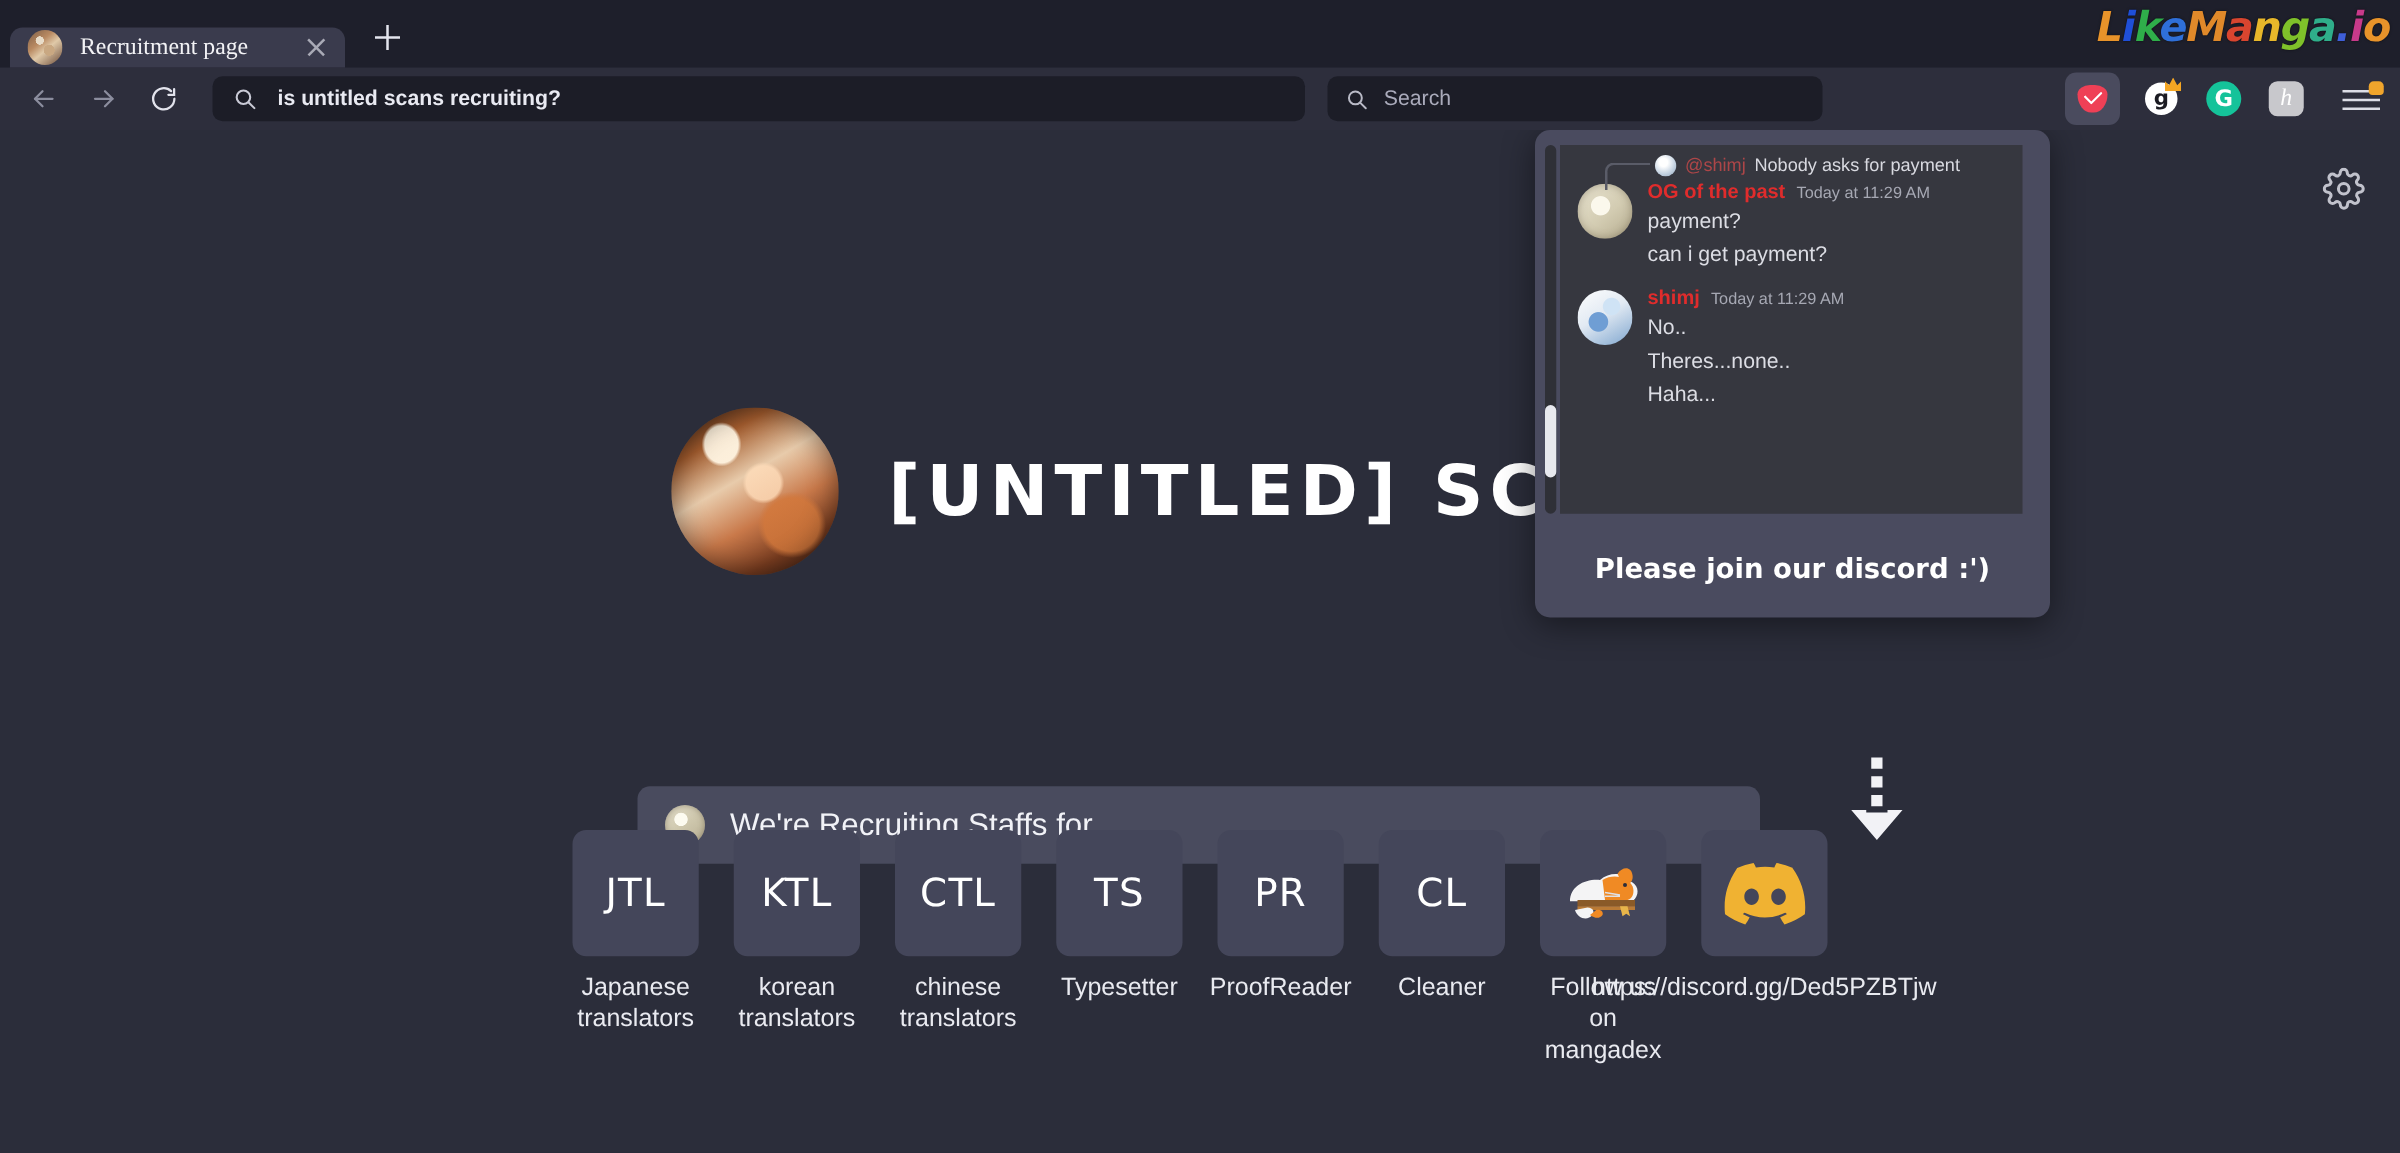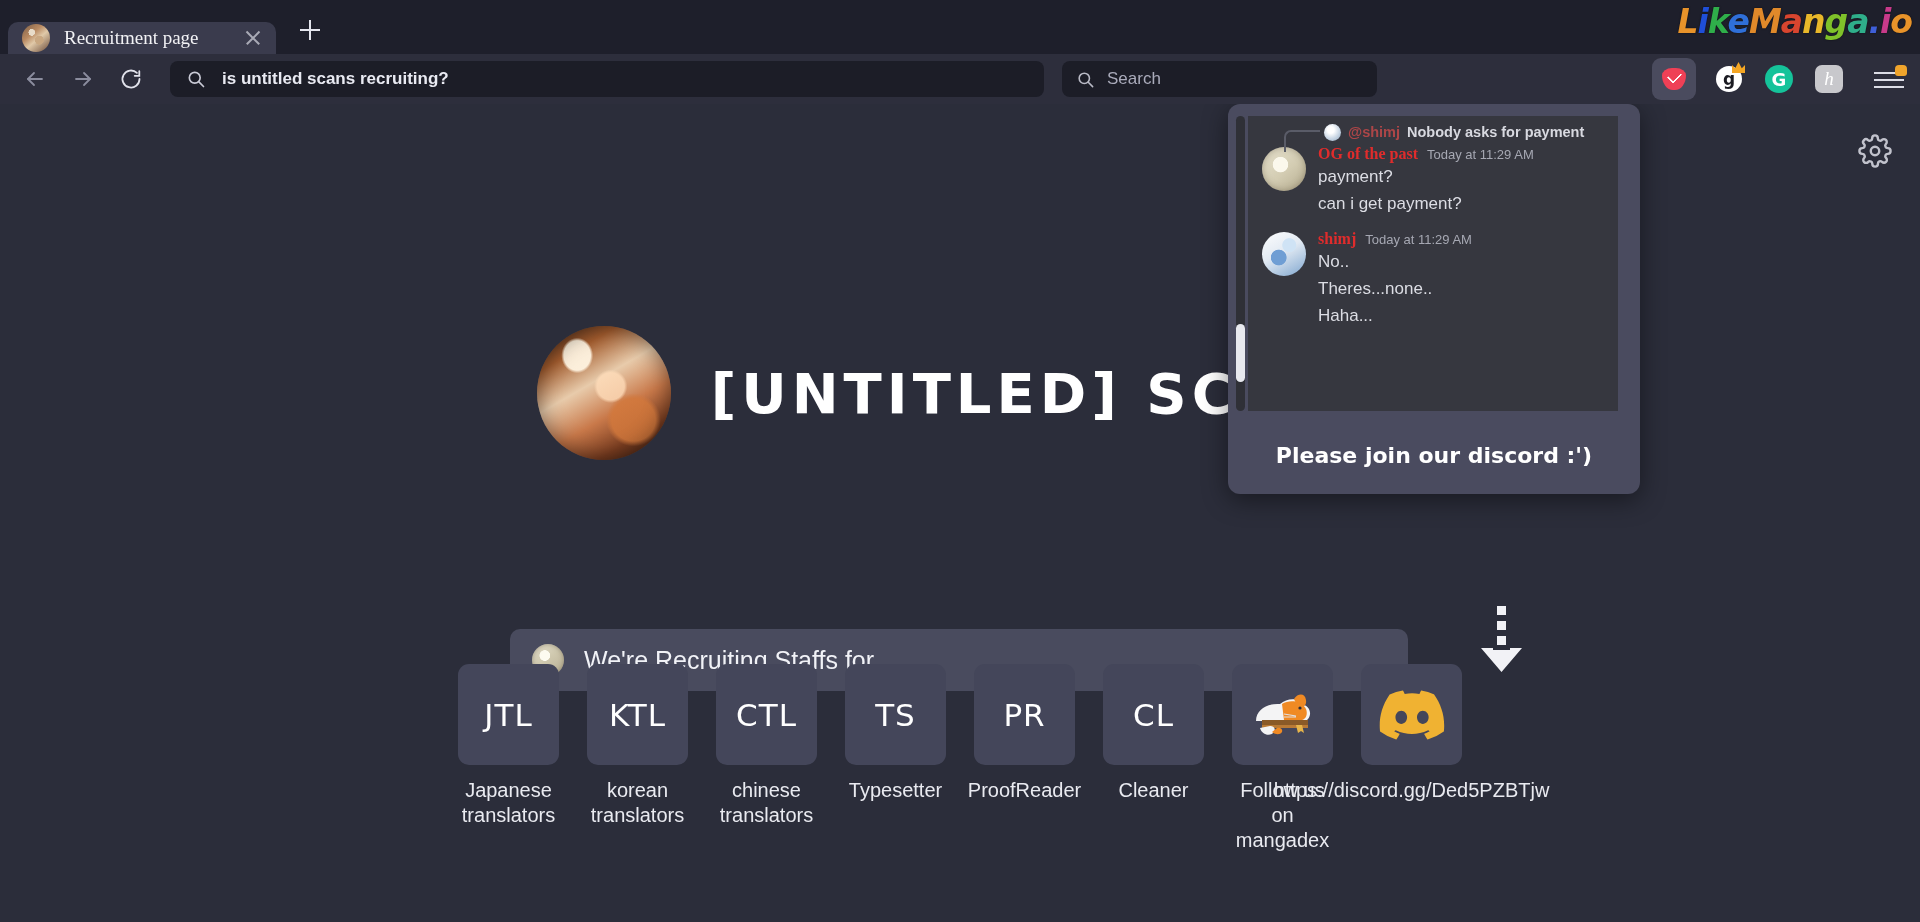--- a/index.html
+++ b/index.html
@@ -94,21 +94,21 @@
   .urlbar {
     height: 36px; background: #1c1d27; border-radius: 8px;
     display: flex; align-items: center; gap: 16px;
     padding: 0 16px; margin-left: 12px; width: 874px; flex: none;
   }
   .urlbar-text { color: #e9eaf2; font-size: 17px; font-weight: 600; }
 
   .searchbar {
     height: 36px; background: #1c1d27; border-radius: 8px;
     display: flex; align-items: center; gap: 12px;
-    padding: 0 14px; margin-left: 12px; width: 315px; flex: none;
+    padding: 0 14px; margin-left: 12px; width: 396px; flex: none;
   }
   .searchbar-text { color: #aaabbb; font-size: 17px; }
 
   .ext-zone { display: flex; align-items: center; gap: 16px; margin-left: auto; }
   .ext {
     width: 34px; height: 34px; border-radius: 8px;
     display: flex; align-items: center; justify-content: center;
     position: relative; flex: none;
   }
   .ext.highlight { background: #4a4b5e; width: 44px; height: 42px; border-radius: 9px; }
@@ -238,22 +238,22 @@
   }
   .chat-scrollbar {
     position: absolute; left: 8px; top: 12px; width: 9px; height: 295px;
     background: #2f3037; border-radius: 5px;
   }
   .chat-scrollbar i {
     position: absolute; left: 0; top: 208px; width: 9px; height: 58px;
     background: #e8e9ef; border-radius: 5px; display: block;
   }
   .reply-line {
-    display: flex; align-items: flex-start; gap: 7px;
-    padding: 8px 10px 0 76px; position: relative; font-weight: bold;
+    display: flex; align-items: center; gap: 7px;
+    padding: 8px 10px 0 76px; position: relative;
   }
   .reply-spine {
     position: absolute; left: 36px; top: 14px; width: 36px; height: 22px;
     border-left: 2px solid #5a5c68; border-top: 2px solid #5a5c68;
     border-top-left-radius: 7px;
   }
   .reply-av {
     width: 17px; height: 17px; border-radius: 50%; flex: none;
     background: radial-gradient(circle at 40% 35%, #fff 0 22%, #c5d3e2 60%, #8fa4bb 100%);
   }
@@ -269,21 +269,21 @@
     box-shadow: inset 0 0 7px rgba(90,80,60,.45);
   }
   .msg-av.shimj {
     background:
       radial-gradient(circle at 62% 30%, #cfe3f5 0 16%, transparent 18%),
       radial-gradient(circle at 38% 58%, #6f9ed4 0 20%, transparent 22%),
       linear-gradient(150deg, #fdfdfd 0%, #e2eaf3 45%, #7fa6cf 100%);
   }
   .msg-body { flex: 1; min-width: 0; }
   .msg-head { display: flex; align-items: baseline; gap: 9px; }
-  .msg-user { color: #e02c2c; font-size: 16px; font-weight: 700; font-family: Liberation Serif, serif; }
+  .msg-user { color: #e02c2c; font-size: 16px; font-weight: 700; }
   .msg-time { color: #a6a8b3; font-size: 13px; }
   .msg-line { color: #dcdde4; font-size: 17px; line-height: 1.55; margin-top: 1px; }
 
   .popup-footer {
     position: absolute; left: 0; right: 0; bottom: 0; height: 78px;
     display: flex; align-items: center; justify-content: center;
   }
   .popup-footer-text {
     color: #ffffff; font-size: 22px; font-weight: 700;
     font-family: "DejaVu Sans", sans-serif;

